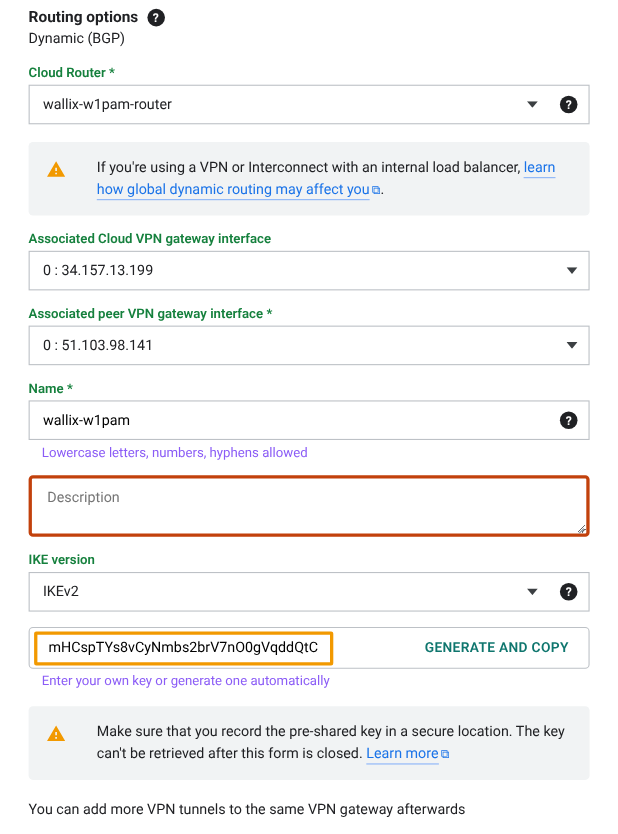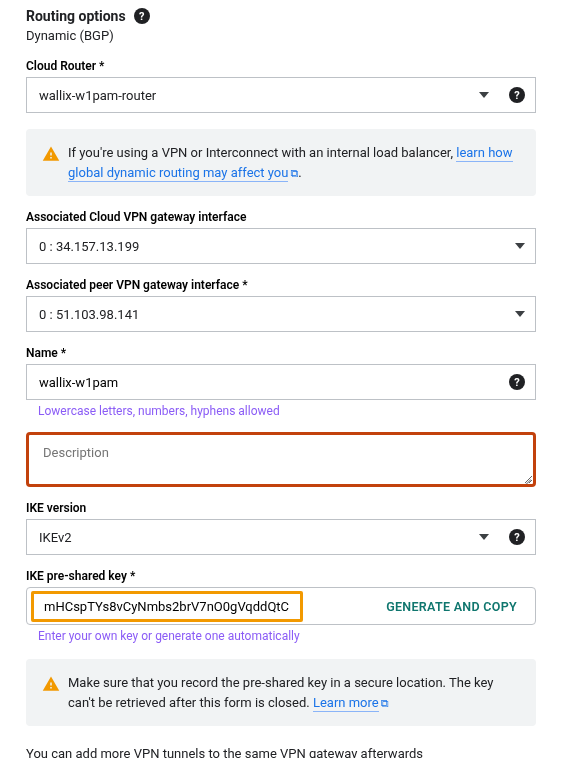--- a/index.html
+++ b/index.html
@@ -33,21 +33,21 @@
     justify-content: center;
   }
   .routing-type {
     font-size: 13px;
     margin-bottom: 16px;
   }
   .form-group { margin-top: 14px; }
   .label {
     font-size: 12px;
     font-weight: 600;
-    color: #000000;
+    color: #15803d;
     margin-bottom: 4px;
     display: block;
   }
   .select-box, .input-box {
     position: relative;
     border: 1px solid #bdc1c6;
     border-radius: 0;
     height: 36px;
     display: flex;
     align-items: center;
@@ -104,21 +104,21 @@
   .resize-handle::before, .resize-handle::after {
     content:""; position:absolute; background:#9aa0a6; height:1px;
   }
   .resize-handle::before { width:10px; bottom:2px; right:0; transform:rotate(-45deg); transform-origin:right bottom;}
   .resize-handle::after  { width:6px;  bottom:2px; right:0; transform:rotate(-45deg); transform-origin:right bottom;}
   .info-box {
     background: #f1f3f4;
     border-radius: 4px;
     padding: 14px 16px;
     display: flex;
-    gap: 8px;
+    gap: 28px;
     align-items: flex-start;
     margin-top: 16px;
     font-size: 13px;
     line-height: 1.5;
   }
   .warn-icon {
     flex-shrink: 0;
     margin-top: 2px;
   }
   a.link {
@@ -239,21 +239,20 @@
     <span class="caret">
       <svg width="10" height="6" viewBox="0 0 10 6">
           <path d="M0 0 L5 6 L10 0 Z" fill="#3c4043"></path>
         </svg>
     </span>
     <span class="help-circle">?</span>
   </div>
 </div>
 
 <div class="form-group">
-  <span class="label">IKE pre-shared key *</span>
   <div class="psk-row">
     <span class="psk-highlight">
       <input type="text" value="mHCspTYs8vCyNmbs2brV7nO0gVqddQtC" style="">
     </span>
     <button class="gen-btn">GENERATE AND COPY</button>
   </div>
   <div class="helper">Enter your own key or generate one automatically</div>
 </div>
 
 <div class="info-box">

